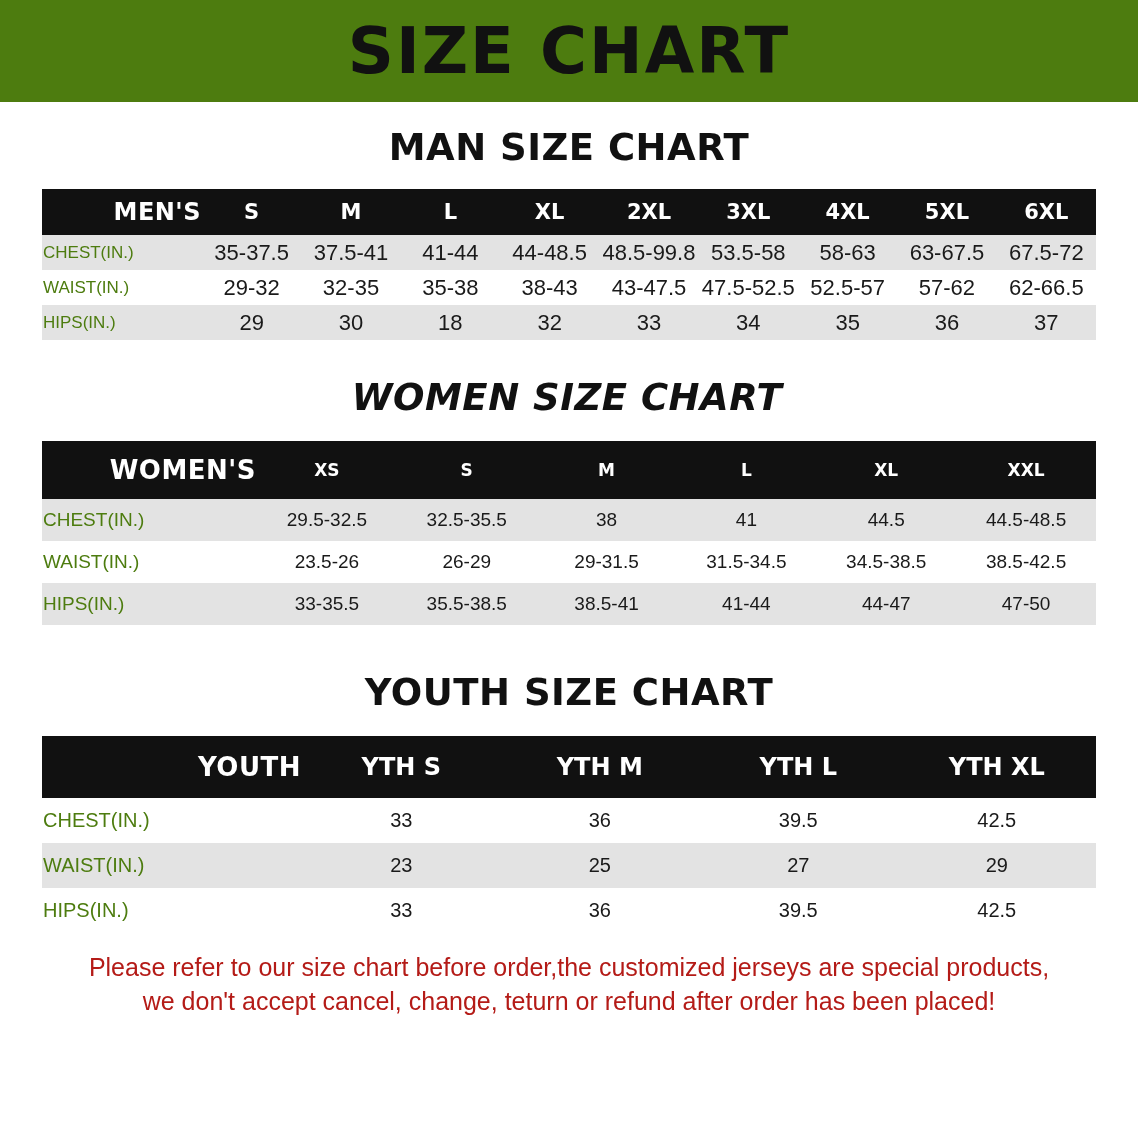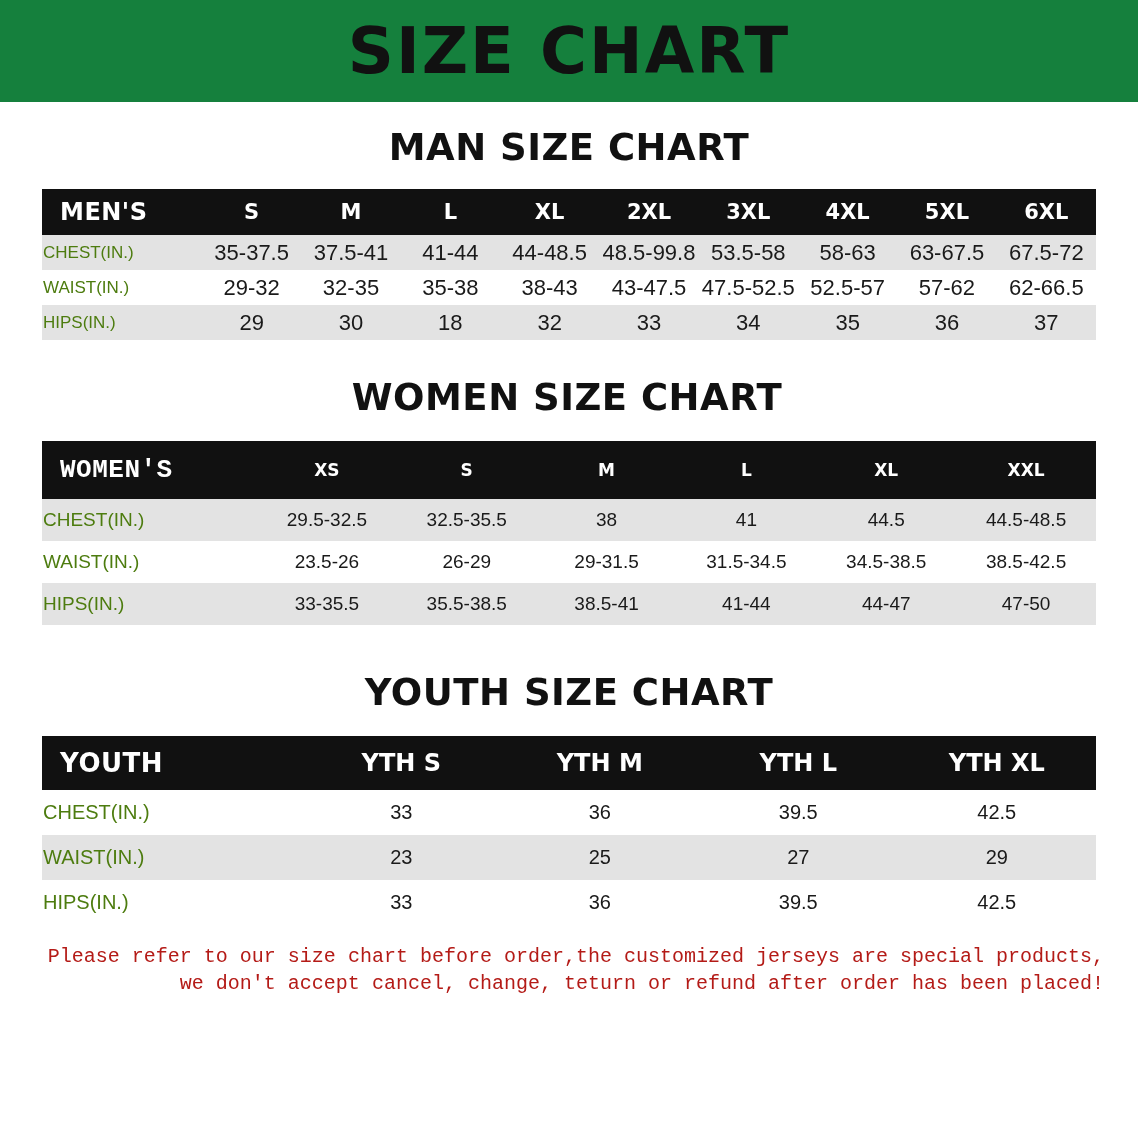--- a/index.html
+++ b/index.html
@@ -16,21 +16,21 @@
     width: 1138px;
     height: 1132px;
     background: #ffffff;
     overflow: hidden;
   }
 
   
   .banner {
     width: 100%;
     height: 102px;
-    background: #15803d;
+    background: #4d7c0f;
     display: flex;
     align-items: center;
     justify-content: center;
   }
   .banner-title {
     font-family: "DejaVu Sans", sans-serif;
     font-weight: 700;
     font-size: 64px;
     letter-spacing: 2px;
     color: #111111;
@@ -40,40 +40,40 @@
 
   
   .section-title {
     text-align: center;
     font-family: "DejaVu Sans", sans-serif;
     font-weight: 700;
     color: #111111;
     letter-spacing: 0.5px;
   }
   .section-title.man    { font-size: 37px; margin: 24px 0 0 0; }
-  .section-title.women  { font-size: 37px; margin: 36px 4px 0 0; }
+  .section-title.women  { font-size: 37px; margin: 36px 4px 0 0; font-style: italic; }
   .section-title.youth  { font-size: 37px; margin: 46px 0 0 0; }
 
   
   .table-wrap { padding: 0 42px; }
   table {
     width: 100%;
     border-collapse: collapse;
     table-layout: fixed;
   }
   thead th {
     background: #111111;
     color: #ffffff;
     font-family: "DejaVu Sans", sans-serif;
     font-weight: 700;
     text-align: center;
     white-space: nowrap;
   }
   thead th.rowlabel {
-    text-align: left;
+    text-align: right;
     padding-left: 18px;
     letter-spacing: 0.5px;
   }
   tbody td {
     text-align: center;
     color: #1a1a1a;
     font-family: "Liberation Sans", sans-serif;
   }
   tbody td.rowlabel {
     text-align: left;
@@ -86,38 +86,38 @@
   #men-table { margin-top: 20px; }
   #men-table thead th { height: 46px; font-size: 21px; }
   #men-table thead th.rowlabel { font-size: 24px; }
   #men-table tbody td { height: 35px; font-size: 22px; }
   #men-table tbody td.rowlabel { font-size: 17px; }
   #men-table col.c0 { width: 160px; }
 
   
   #women-table { margin-top: 22px; }
   #women-table thead th { height: 58px; font-size: 17px; }
-  #women-table thead th.rowlabel { font-size: 26px; font-family: Liberation Mono, monospace; }
+  #women-table thead th.rowlabel { font-size: 26px; }
   #women-table tbody td { height: 42px; font-size: 19px; }
   #women-table col.c0 { width: 215px; }
 
   
   #youth-table { margin-top: 22px; }
-  #youth-table thead th { height: 54px; font-size: 24px; }
+  #youth-table thead th { height: 62px; font-size: 24px; }
   #youth-table thead th.rowlabel { font-size: 26px; }
   #youth-table tbody td { height: 45px; font-size: 20px; }
   #youth-table col.c0 { width: 260px; }
 
   
   .note {
     margin: 18px 34px 0 34px;
-    text-align: right;
+    text-align: center;
     color: #b41b17;
-    font-family: Liberation Mono, monospace;
-    font-size: 20px;
+    font-family: Liberation Sans, sans-serif;
+    font-size: 25px;
     line-height: 1.35;
   }
   .note-line { display: block; white-space: nowrap; }
 </style>
 </head>
 <body>
 
 <div id="page">
 
   <div class="banner">

